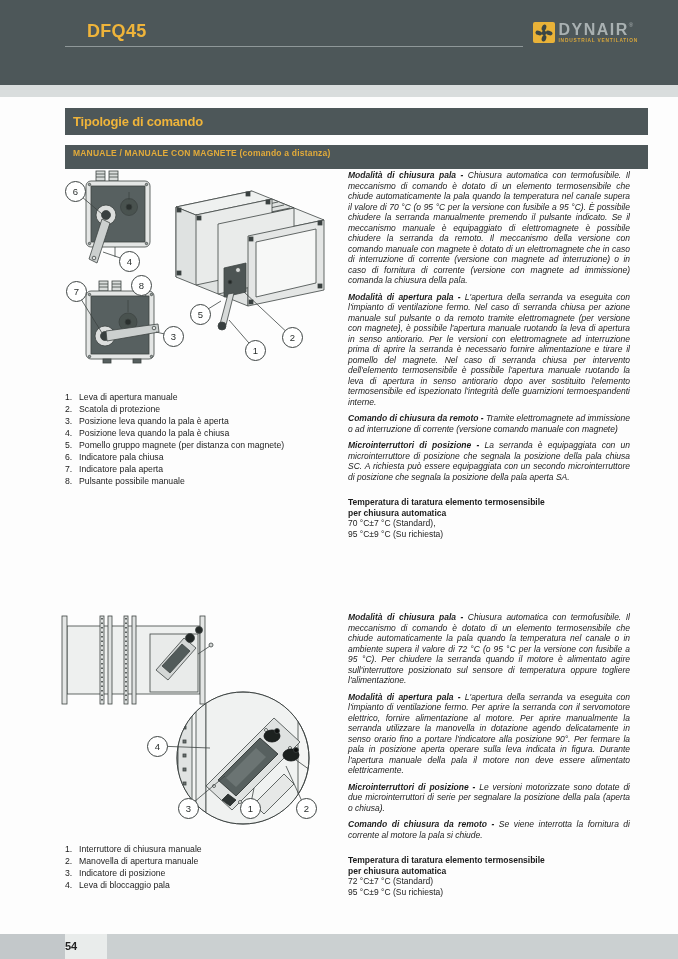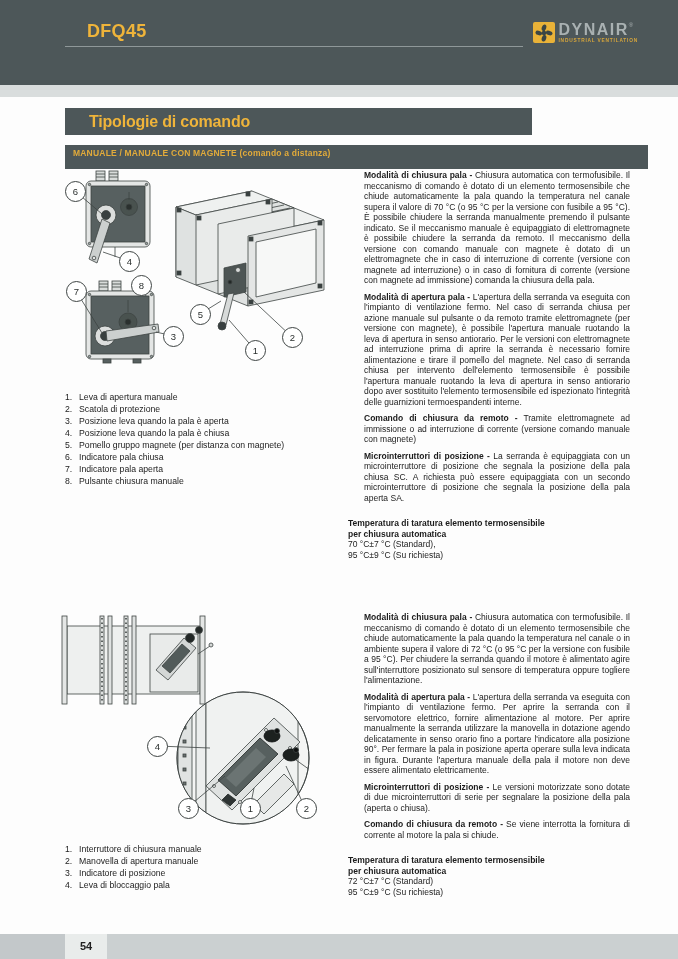--- a/index.html
+++ b/index.html
@@ -15,46 +15,46 @@
   .logo{right:40px;top:22px;display:flex;align-items:flex-start;}
   .logo-box{width:22px;height:21px;background:#e9b238;border-radius:2px;display:flex;align-items:center;justify-content:center;}
   .logo-txt{margin-left:3px;line-height:1;}
   .brand{font-size:16px;font-weight:bold;color:#a9b1b2;letter-spacing:1.5px;}
   .reg{font-size:6px;color:#a9b1b2;vertical-align:top;}
   .tagline{font-size:4.8px;color:#d7a63b;letter-spacing:.8px;margin-top:1px;font-weight:bold;}
 
   .gray-strip{left:0;top:85px;width:678px;height:12px;background:#d9dddd;}
 
   
-  .title-bar{left:65px;top:108px;width:467px;height:27px;background:#4d5759;
-             color:#efb43a;font-size:16px;font-weight:bold;line-height:27px;padding-left:24px;box-sizing:border-box;letter-spacing:-.2px;}
+  .title-bar{left:65px;top:108px;width:583px;height:27px;background:#4d5759;
+             color:#efb43a;font-size:13px;font-weight:bold;line-height:27px;padding-left:8px;box-sizing:border-box;letter-spacing:-.2px;}
   .sub-bar{width:583px;height:24px;background:#4d5759;color:#e2ab3a;
            font-size:8.5px;font-weight:bold;line-height:16px;padding-left:8px;box-sizing:border-box;letter-spacing:.2px;}
 
   
   .rcol{width:282px;color:#1c1c1c;font-size:8.5px;line-height:10.5px;text-align:justify;}
-  .para{margin:0 0 6px 16px;}
+  .para{margin:0 0 6px 0;font-style:italic;}
   .para b{font-weight:bold;}
   .spec{margin-top:15px;}
   .spec .sh{font-weight:bold;}
 
   
   .legend{width:285px;color:#1c1c1c;font-size:8.7px;line-height:12px;}
   .li{display:flex;}
   .ln{width:14px;flex:none;}
 
   
   .co{width:19px;height:19px;border:1px solid #3e4443;border-radius:50%;background:#fff;
       color:#2a2f2e;font-size:9.5px;line-height:19px;text-align:center;}
 
   
   .footer-band{left:0;top:934px;width:678px;height:25px;background:#cbd0d1;}
   .footer-left{left:0;top:934px;width:65px;height:25px;background:#c3c8ca;}
   .page-num-box{left:65px;top:934px;width:42px;height:25px;background:#e9eceb;
-                color:#222;font-size:11px;font-weight:bold;text-align:center;line-height:25px;}
+                color:#222;font-size:11px;font-weight:bold;line-height:25px;}
 
   svg{display:block;}
 </style>
 </head>
 <body>
 
 <div id="page">
 
   <div class="abs top-band"></div>
   <div class="abs model">DFQ45</div>
@@ -194,21 +194,21 @@
     <div class="li">
         <span class="ln">6.</span>
         <span>Indicatore pala chiusa</span>
       </div>
     <div class="li">
         <span class="ln">7.</span>
         <span>Indicatore pala aperta</span>
       </div>
     <div class="li">
         <span class="ln">8.</span>
-        <span>Pulsante chiusura manuale</span>
+        <span>Pulsante possibile manuale</span>
       </div>
   </div>
 
   <div class="abs rcol" style="left:348px;top:170px;">
     <p class="para"><b>Modalità di chiusura pala -</b>
       <span>Chiusura automatica con termofusibile. Il meccanismo di comando è dotato di un elemento termosensibile che chiude automaticamente la pala quando la temperatura nel canale supera il valore di 70 °C (o 95 °C per la versione con fusibile a 95 °C). È possibile chiudere la serranda manualmente premendo il pulsante indicato. Se il meccanismo manuale è equipaggiato di elettromagnete è possibile chiudere la serranda da remoto. Il meccanismo della versione con comando manuale con magnete è dotato di un elettromagnete che in caso di interruzione di corrente (versione con magnete ad interruzione) o in caso di fornitura di corrente (versione con magnete ad immissione) comanda la chiusura della pala.</span></p>
     <p class="para"><b>Modalità di apertura pala -</b>
       <span>L'apertura della serranda va eseguita con l'impianto di ventilazione fermo. Nel caso di serranda chiusa per azione manuale sul pulsante o da remoto tramite elettromagnete (per versione con magnete), è possibile l'apertura manuale ruotando la leva di apertura in senso antiorario. Per le versioni con elettromagnete ad interruzione prima di aprire la serranda è necessario fornire alimentazione e tirare il pomello del magnete. Nel caso di serranda chiusa per intervento dell'elemento termosensibile è possibile l'apertura manuale ruotando la leva di apertura in senso antiorario dopo aver sostituito l'elemento termosensibile ed ispezionato l'integrità delle guarnizioni termoespandenti interne.</span></p>
     <p class="para"><b>Comando di chiusura da remoto -</b>
       <span>Tramite elettromagnete ad immissione o ad interruzione di corrente (versione comando manuale con magnete)</span></p>

